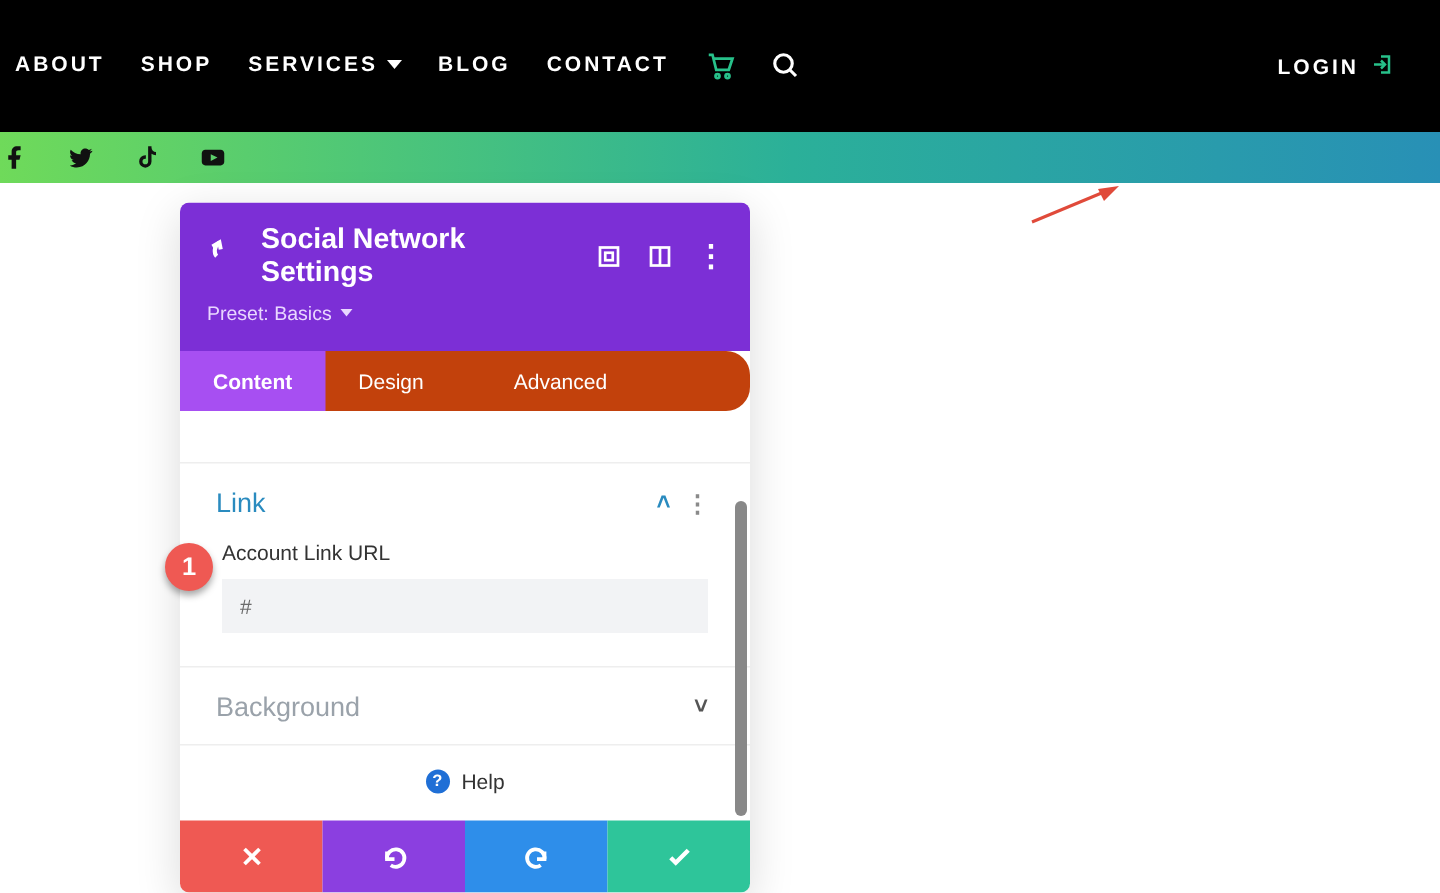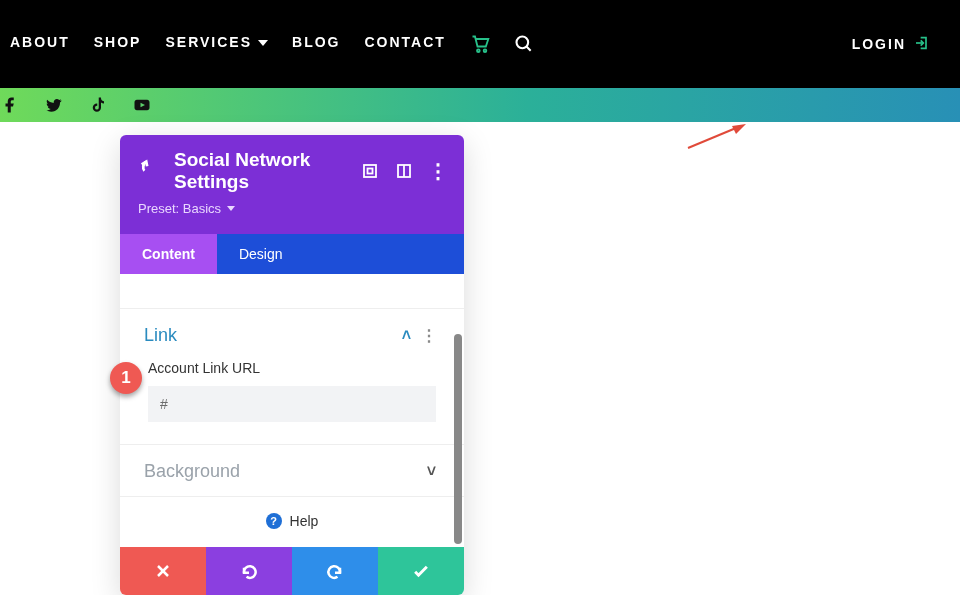--- a/index.html
+++ b/index.html
@@ -19,33 +19,33 @@
   
   .gradbar { width:100%; height:34px; background:linear-gradient(90deg,#6fda5a 0%, #4fc777 25%, #2bb099 55%, #2890b6 100%); display:flex; align-items:center; justify-content:space-between; padding:0 30px 0 0; font-size:15px; color:#000; }
   .gradbar .chapter { display:flex; align-items:center; gap:4px; }
   .gradbar .chapter a { color:#0f5c3a; text-decoration:underline; font-weight:500; }
   .socialicons { display:flex; gap:24px; align-items:center; }
   .socialicons .si { width:20px; height:20px; color:#111; cursor:pointer; display:flex; align-items:center; justify-content:center; }
   .socialicons svg { width:18px; height:18px; }
   
   .arrow { position:absolute; left:684px; top:122px; width:62px; height:28px; pointer-events:none; }
   
-  .panelwrap { position:absolute; left:120px; top:135px; width:344px; background:#fff; box-shadow:0 8px 30px rgba(0,0,0,0.15); border-radius:6px; overflow:hidden; }
+  .panelwrap { position:absolute; left:120px; top:135px; width:380px; background:#fff; box-shadow:0 8px 30px rgba(0,0,0,0.15); border-radius:6px; overflow:hidden; }
   .panelhead { background:#7c2fd6; color:#fff; padding:14px 18px 18px; }
   .panelhead .row1 { display:flex; align-items:center; gap:14px; }
   .backarrow svg { width:22px; height:22px; }
   .panelhead h2 { font-size:19px; font-weight:600; flex:1; }
   .headicons { display:flex; gap:18px; align-items:center; }
   .headicons .hi { width:16px; height:16px; display:flex; align-items:center; justify-content:center; cursor:pointer; }
   .headicons svg { width:16px; height:16px; }
   .vdots { font-size:20px; font-weight:900; line-height:0; }
   .preset { margin-top:8px; font-size:13px; display:flex; align-items:center; gap:4px; color:#e9d7ff; }
   .preset::after { content:""; border-left:4px solid transparent; border-right:4px solid transparent; border-top:5px solid #e9d7ff; margin-left:2px; }
   
-  .tabs { display:flex; background:#1d4ed8; }
+  .tabs { display:flex; background:#c2410c;border-radius:16px; }
   .tabs .tab { flex:0 0 auto; padding:12px 22px; color:#fff; font-size:14px; cursor:pointer; }
   .tabs .tab.active { background:#a74ff2; font-weight:600; }
   .tabs .tab.adv { margin-left:16px; padding-right:30px; }
   
   .panelbody { position:relative; padding:0 0 0 0; }
   .scrolltrack { position:absolute; right:2px; top:60px; bottom:10px; width:8px; background:#888; border-radius:4px; height:210px; }
   .spacer-top { height:34px; }
   .section { border-top:1px solid #eee; }
   .secthead { display:flex; align-items:center; justify-content:space-between; padding:16px 28px 14px 24px; cursor:pointer; }
   .secthead .title { font-size:18px; color:#2a8bbf; font-weight:400; }
@@ -163,20 +163,21 @@
         </span>
         <span class="hi vdots">⋮</span>
       </span>
     </div>
     <div class="preset">Preset: Basics</div>
   </div>
 
   <div class="tabs">
     <div class="tab active">Content</div>
     <div class="tab">Design</div>
+    <div class="tab adv">Advanced</div>
   </div>
 
   <div class="panelbody">
     <div class="scrolltrack"></div>
     <div class="spacer-top"></div>
 
     <div class="section">
       <div class="secthead">
         <span class="title">Link</span>
         <span class="sectright">

